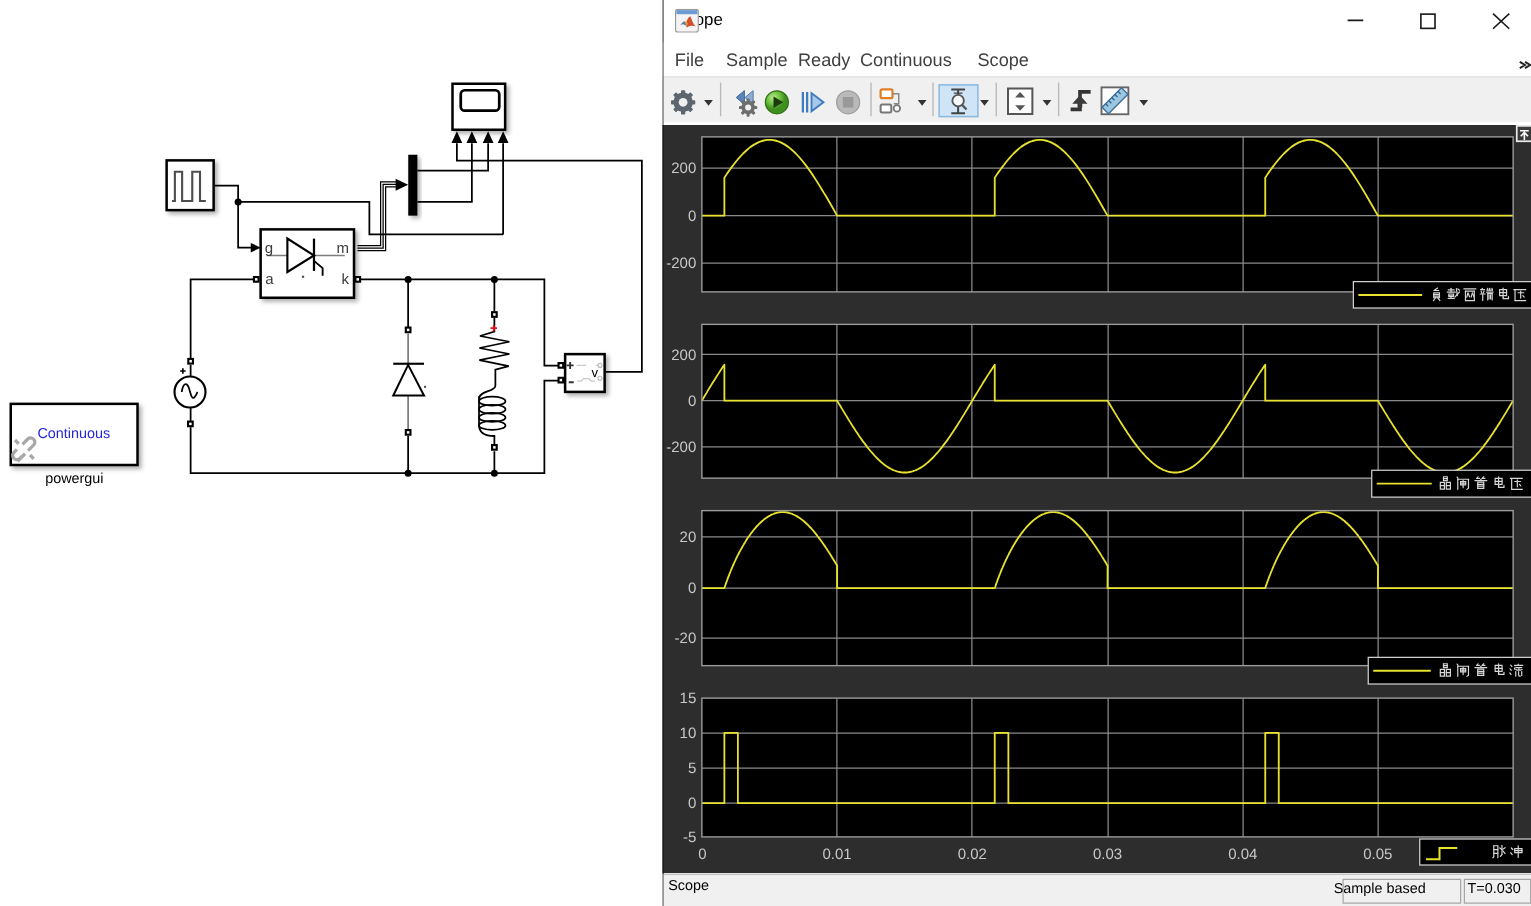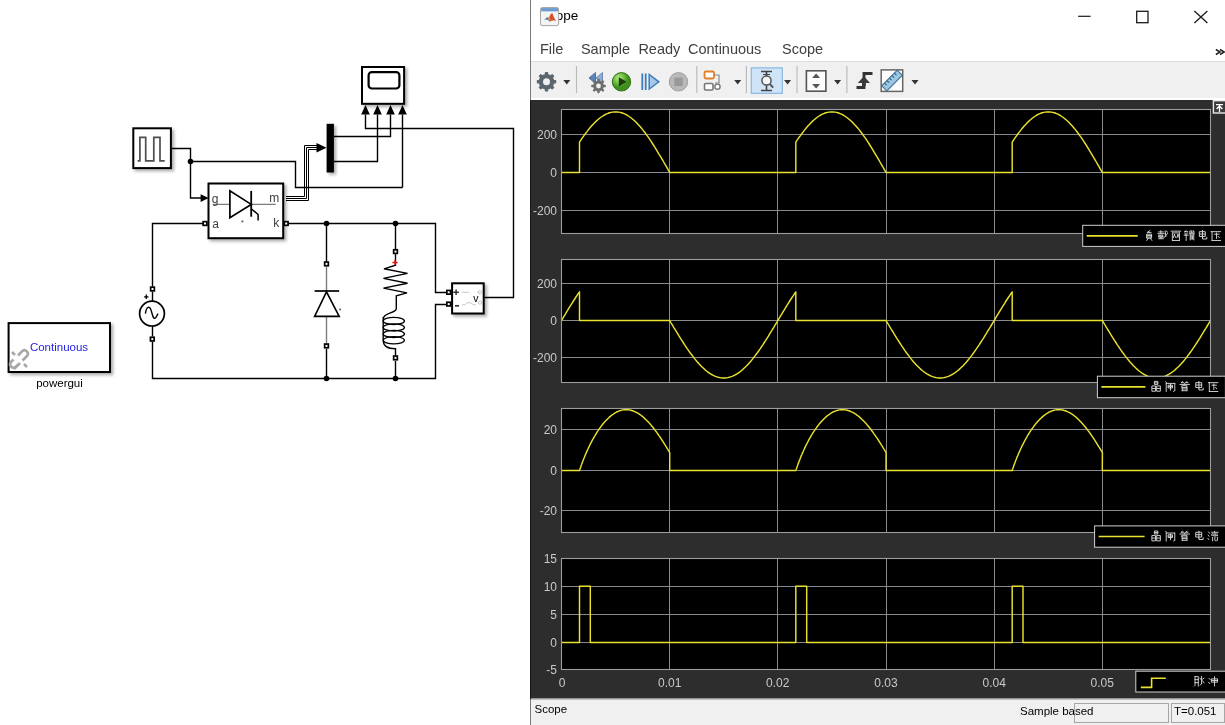--- a/index.html
+++ b/index.html
@@ -398,17 +398,17 @@
     <g fill="none" stroke="#d8d8d8" stroke-width="7.5" stroke-linecap="round">
       <use href="#gmai" transform="translate(1192.5,675.6) scale(0.1260)"></use>
       <use href="#gchong" transform="translate(1207.0,675.6) scale(0.1260)"></use>
     </g>
     <rect x="1213.4" y="100.7" width="14" height="12.3" fill="#3a3a3a" stroke="#e8e8e8" stroke-width="1.4"></rect>
     <path d="M1216,104.6 H1223 M1219.5,112 V106.5 M1216.6,109 L1219.5,106 L1222.4,109" stroke="#fff" stroke-width="1.3" fill="none"></path>
   </svg>
 <div class="abs" style="left:530px;top:698.5px;width:695px;height:26.5px;background:#f0f0f0;border-top:1px solid #c0c0c0;box-sizing:border-box"></div>
 <div class="abs" style="left:534.5px;top:702.5px;font-size:11.5px;color:#000">Scope</div>
 <div class="abs" style="left:1074.4px;top:702.5px;width:94.5px;height:20px;border:1px solid #a6a6a6;box-sizing:border-box"></div>
-<div class="abs" style="left:1020px;top:705px;font-size:11.5px;color:#000">Sample based</div>
+<div class="abs" style="left:1067px;top:705px;font-size:11.5px;color:#000">Sample based</div>
 <div class="abs" style="left:1170.6px;top:702.5px;width:54.4px;height:20px;border:1px solid #a6a6a6;box-sizing:border-box"></div>
-<div class="abs" style="left:1174px;top:705px;font-size:11.5px;color:#000">T=0.051</div>
+<div class="abs" style="left:1174px;top:705px;font-size:11.5px;color:#000">T=0.030</div>
 <div class="abs" style="left:530px;top:0;width:1px;height:100px;background:#7a7a7a"></div>
 <div class="abs" style="left:530px;top:100px;width:1px;height:598.5px;background:#161616"></div>
 <div class="abs" style="left:530px;top:698.5px;width:1px;height:26.5px;background:#7a7a7a"></div>
 </body></html>

